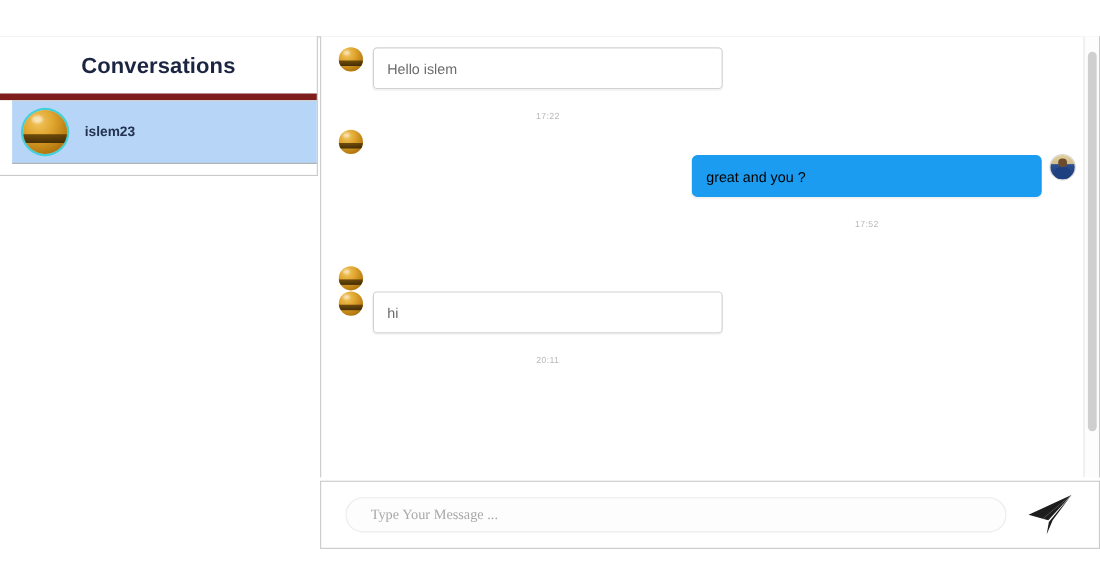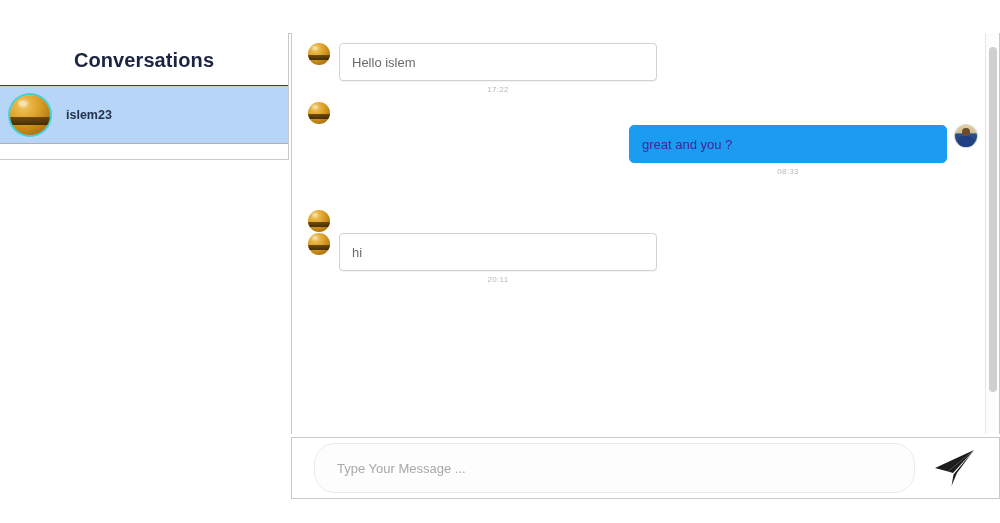--- a/index.html
+++ b/index.html
@@ -43,22 +43,23 @@
     text-align: center;
     font-size: 20px;
     font-weight: bold;
     color: #1b2440;
     letter-spacing: .1px;
     padding-top: 16px;
   }
 
   .conv-list {
     margin-top: 13px;
-    border-top: 1px solid #7f1d1d;
+    border-top: 6px solid #7f1d1d;
     padding-top: 0px;
+    padding-left: 11px;
   }
 
   .conv-item {
     display: flex;
     align-items: center;
     height: 58px;
     padding: 0 10px;
     background: #b7d6f7;
     border-top: 1px solid #cfcfcf;
     border-bottom: 1px solid #b0b0b0;
@@ -174,29 +175,29 @@
     min-height: 38px;
     display: flex;
     align-items: center;
   }
   .bubble.in { width: 318px; margin-left: 9px; }
   .bubble.out {
     width: 318px;
     margin-right: 8px;
     background: #1b9cf0;
     border-color: #1b9cf0;
-    color: #4c1d95;
+    color: #000000;
     border-radius: 5px;
   }
 
   .timestamp {
     font-size: 8px;
     color: #b9b9b9;
     text-align: center;
-    margin-top: 4px;
+    margin-top: 20px;
     margin-bottom: 7px;
     letter-spacing: .3px;
   }
   .bubble.in + .timestamp { width: 318px; margin-left: 9px; }
   .bubble.out + .timestamp { width: 318px; margin-right: 8px; }
 
   .spacer { height: 26px; }
 
   
   .scrollbar {
@@ -224,28 +225,28 @@
     height: 62px;
     background: #ffffff;
     border: 1px solid #c9c9c9;
     display: flex;
     align-items: center;
     padding: 0 14px 0 22px;
   }
 
   .msg-input {
     flex: 1;
-    height: 50px;
+    height: 32px;
     border: 1px solid #ebebeb;
     border-radius: 21px;
     background: #fdfdfd;
     padding: 0 22px;
     font-size: 13px;
     color: #9a9a9a;
-    font-family: Liberation Sans, sans-serif;
+    font-family: Liberation Serif, serif;
     outline: none;
   }
   .msg-input::placeholder { color: #a8a8a8; }
 
   .send-btn {
     width: 62px;
     height: 52px;
     margin-left: 8px;
     background: none;
     border: none;
@@ -289,21 +290,21 @@
 
       <div class="msg-row in">
         <div class="sphere sphere-sm"></div>
       </div>
 
       <div class="msg-row out">
         <div class="bubble-wrap">
           <div class="bubble out">
             <span>great and you ?</span>
           </div>
-          <div class="timestamp">08:33</div>
+          <div class="timestamp">17:52</div>
         </div>
         <div class="photo-avatar"></div>
       </div>
 
       <div class="spacer"></div>
 
 
       <div class="msg-row in">
         <div class="sphere sphere-sm"></div>
       </div>

